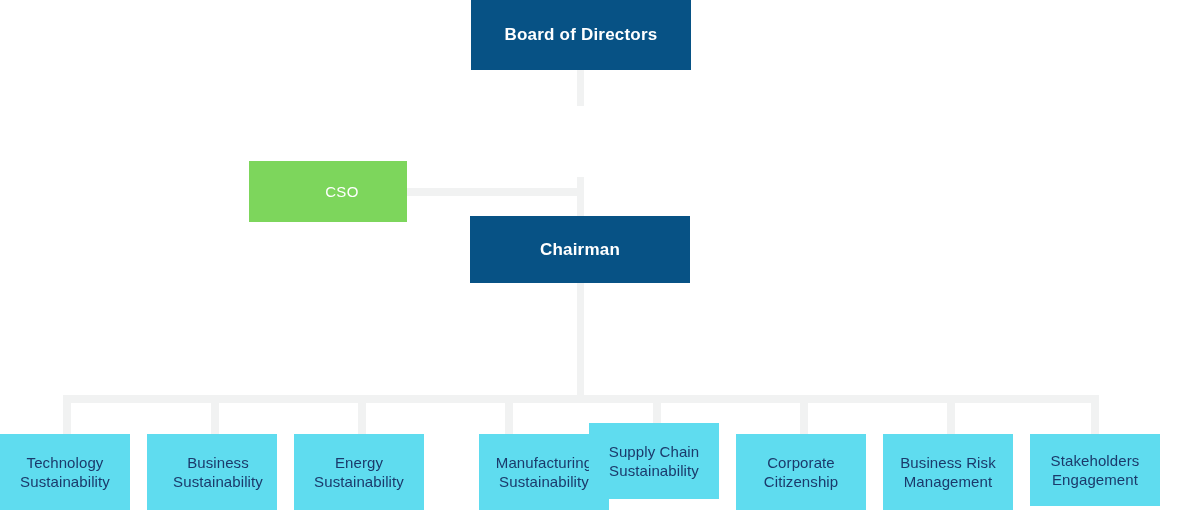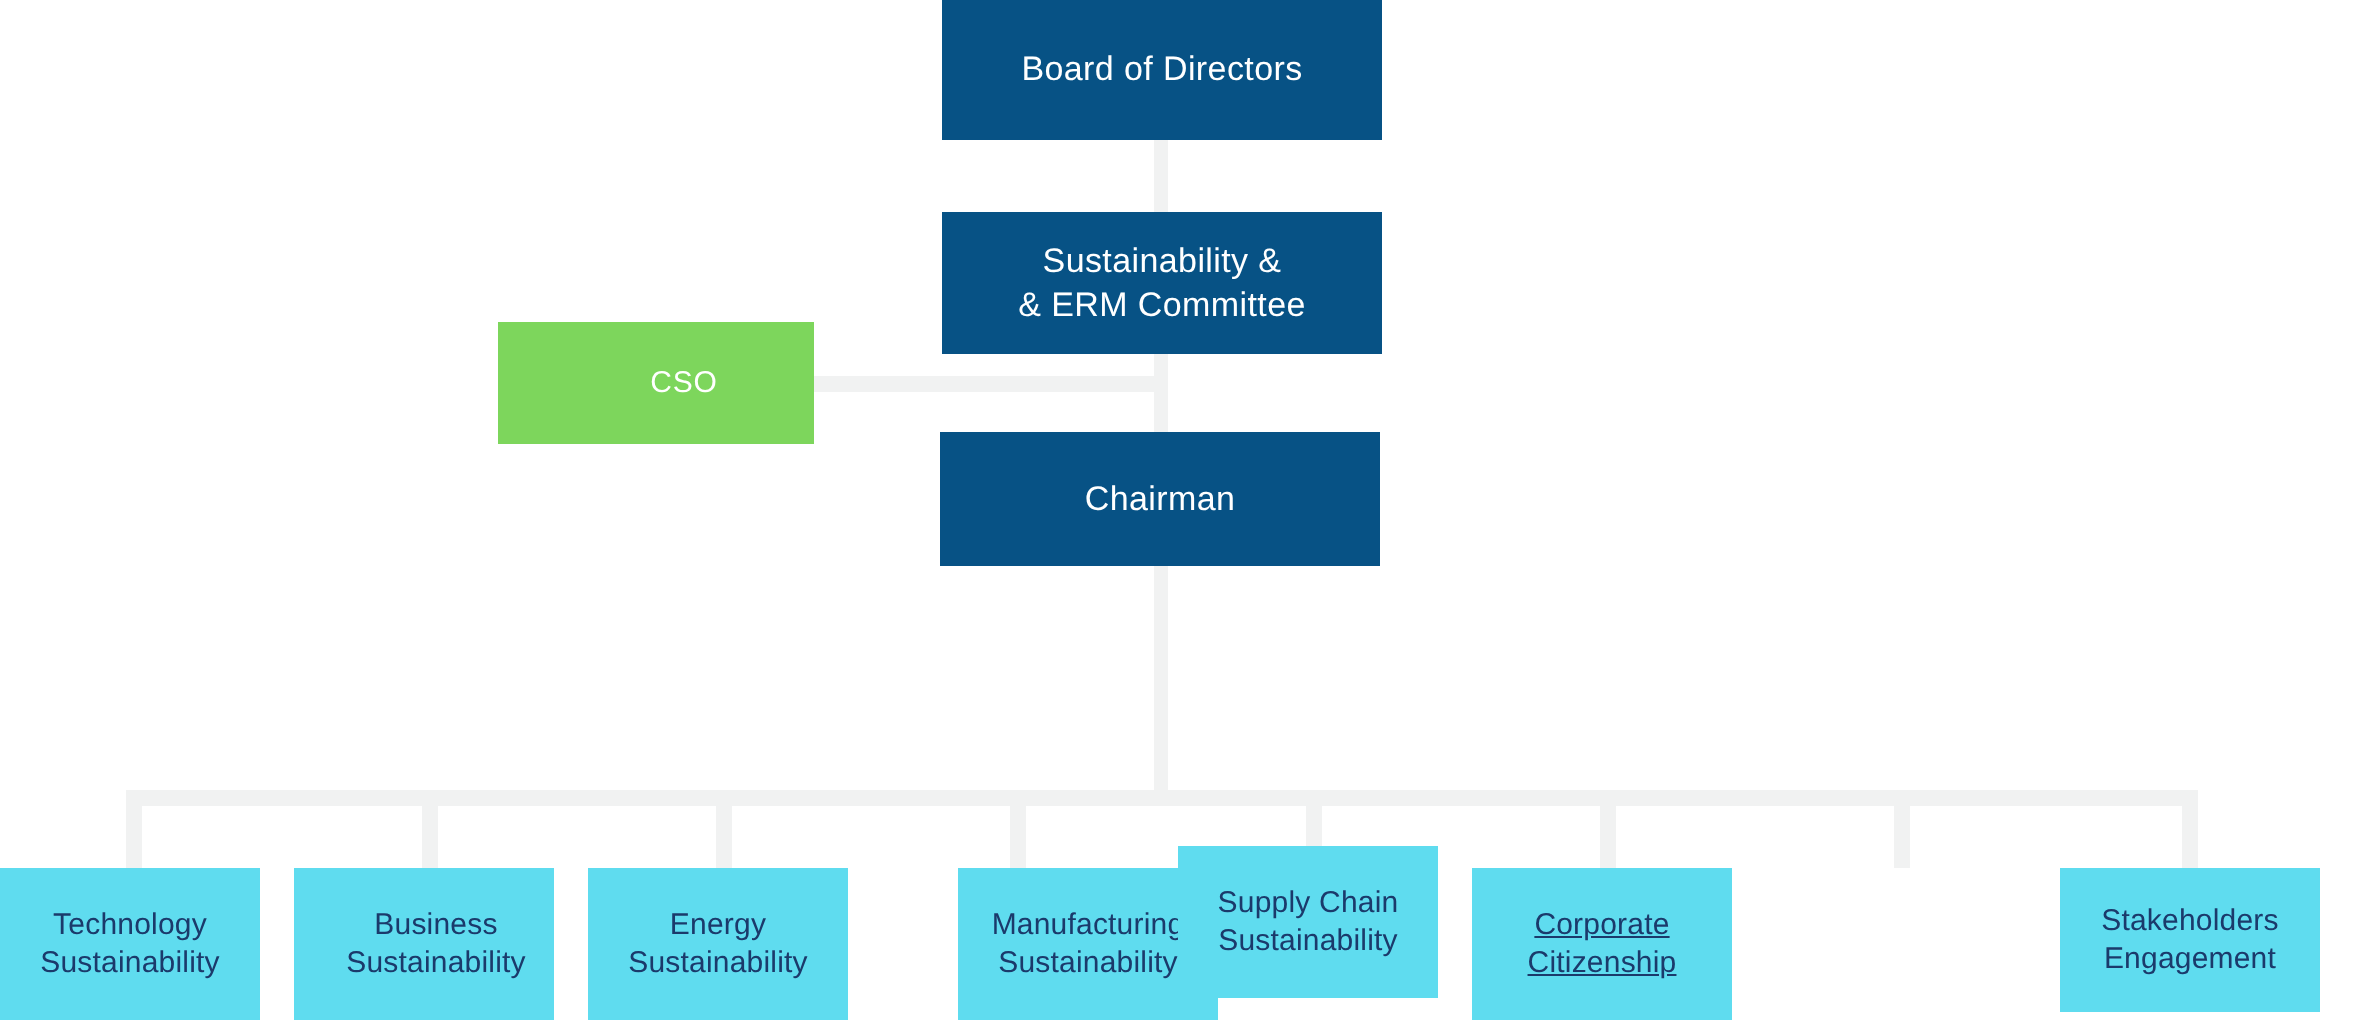--- a/index.html
+++ b/index.html
@@ -33,21 +33,21 @@
     width: 100%;
     white-space: pre-line;
   }
   
   .node.exec {
     background: #075285;
     color: #ffffff;
   }
   .node.exec .node-label {
     font-size: 17px;
-    font-weight: normal;
+    font-weight: bold;
     letter-spacing: 0.2px;
     line-height: 22px;
   }
   
   .node.officer {
     background: #7DD65C;
     color: #ffffff;
   }
   .node.officer .node-label {
     font-size: 15px;
@@ -96,24 +96,20 @@
   <div class="conn" style="left:505px; top:395px; width:8px; height:39px;"></div>
   <div class="conn" style="left:653px; top:395px; width:8px; height:39px;"></div>
   <div class="conn" style="left:800px; top:395px; width:8px; height:39px;"></div>
   <div class="conn" style="left:947px; top:395px; width:8px; height:39px;"></div>
   <div class="conn" style="left:1091px; top:395px; width:8px; height:39px;"></div>
 
   <div class="node exec" style="left:471px; top:0px; width:220px; height:70px;">
     <span class="node-label">Board of Directors</span>
   </div>
 
-  <div class="node exec" style="left:471px; top:106px; width:220px; height:71px;">
-    <span class="node-label">Sustainability &amp;
-&amp; ERM Committee</span>
-  </div>
 
   <div class="node officer" style="left:249px; top:161px; width:158px; height:61px;">
     <span class="node-label">CSO</span>
   </div>
 
   <div class="node exec" style="left:470px; top:216px; width:220px; height:67px;">
     <span class="node-label">Chairman</span>
   </div>
 
   <div class="node workstream" style="left:0px; top:434px; width:130px; height:76px;">
@@ -134,24 +130,28 @@
   <div class="node workstream" style="left:441px; top:434px; width:130px; height:76px;margin-left:38px;">
     <span class="node-label">Manufacturing
 Sustainability</span>
   </div>
 
   <div class="node workstream" style="left:589px; top:423px; width:130px; height:76px;">
     <span class="node-label">Supply Chain
 Sustainability</span>
   </div>
 
-  <div class="node workstream" style="left:736px; top:434px; width:130px; height:76px;text-decoration:underline;">
+  <div class="node workstream" style="left:736px; top:434px; width:130px; height:76px;">
     <span class="node-label">Corporate
 Citizenship</span>
   </div>
 
+  <div class="node workstream" style="left:883px; top:434px; width:130px; height:76px;">
+    <span class="node-label">Business Risk
+Management</span>
+  </div>
 
   <div class="node workstream" style="left:1030px; top:434px; width:130px; height:72px;">
     <span class="node-label">Stakeholders
 Engagement</span>
   </div>
 
 </div>
 
 </body></html>

